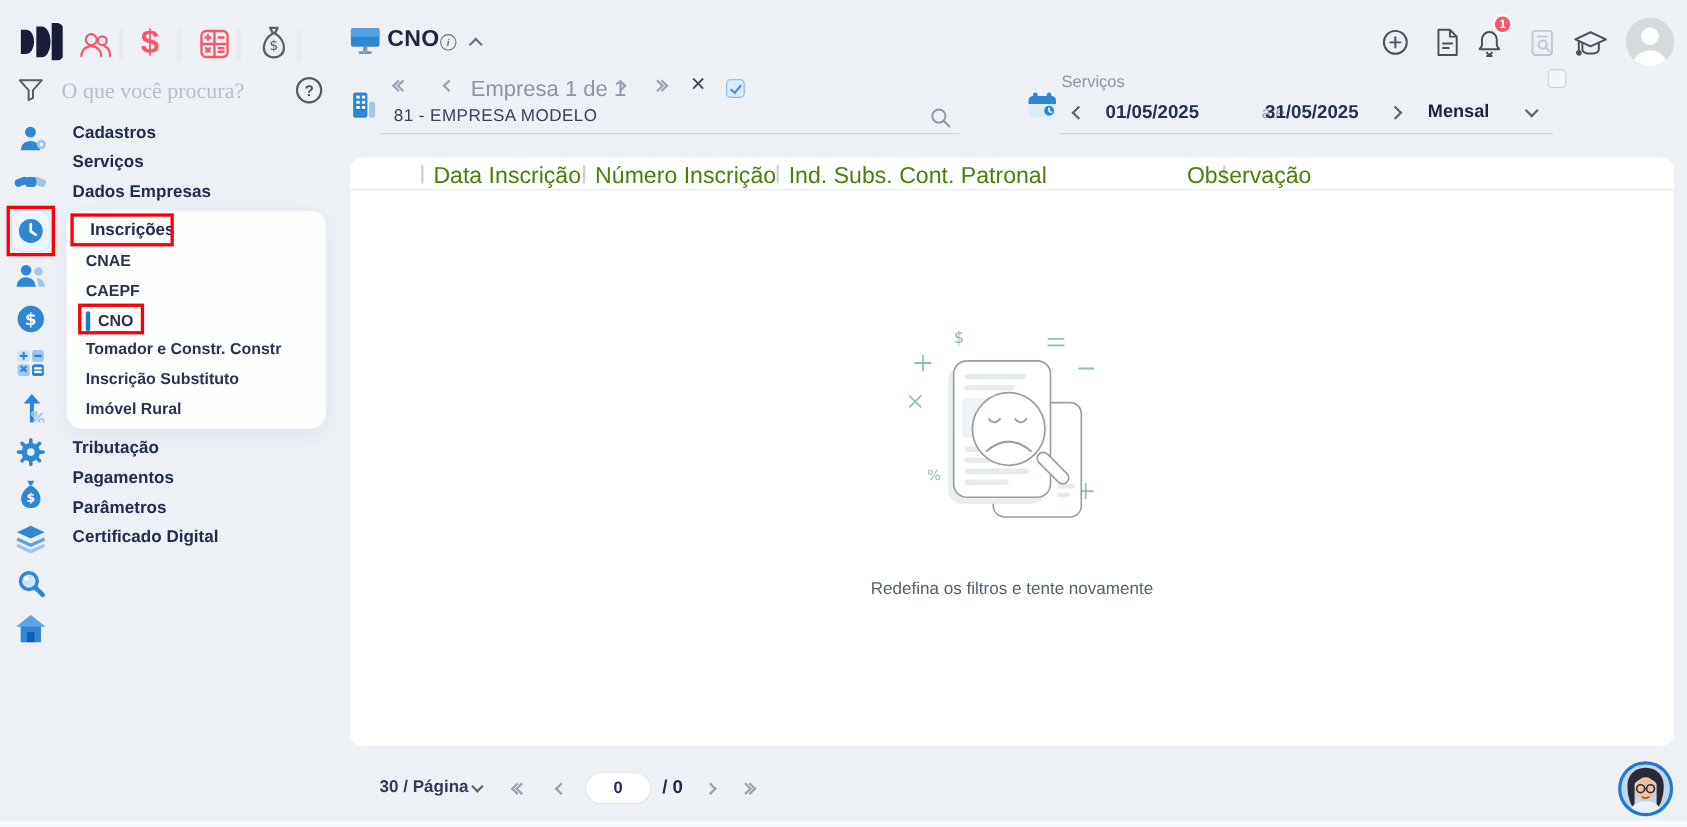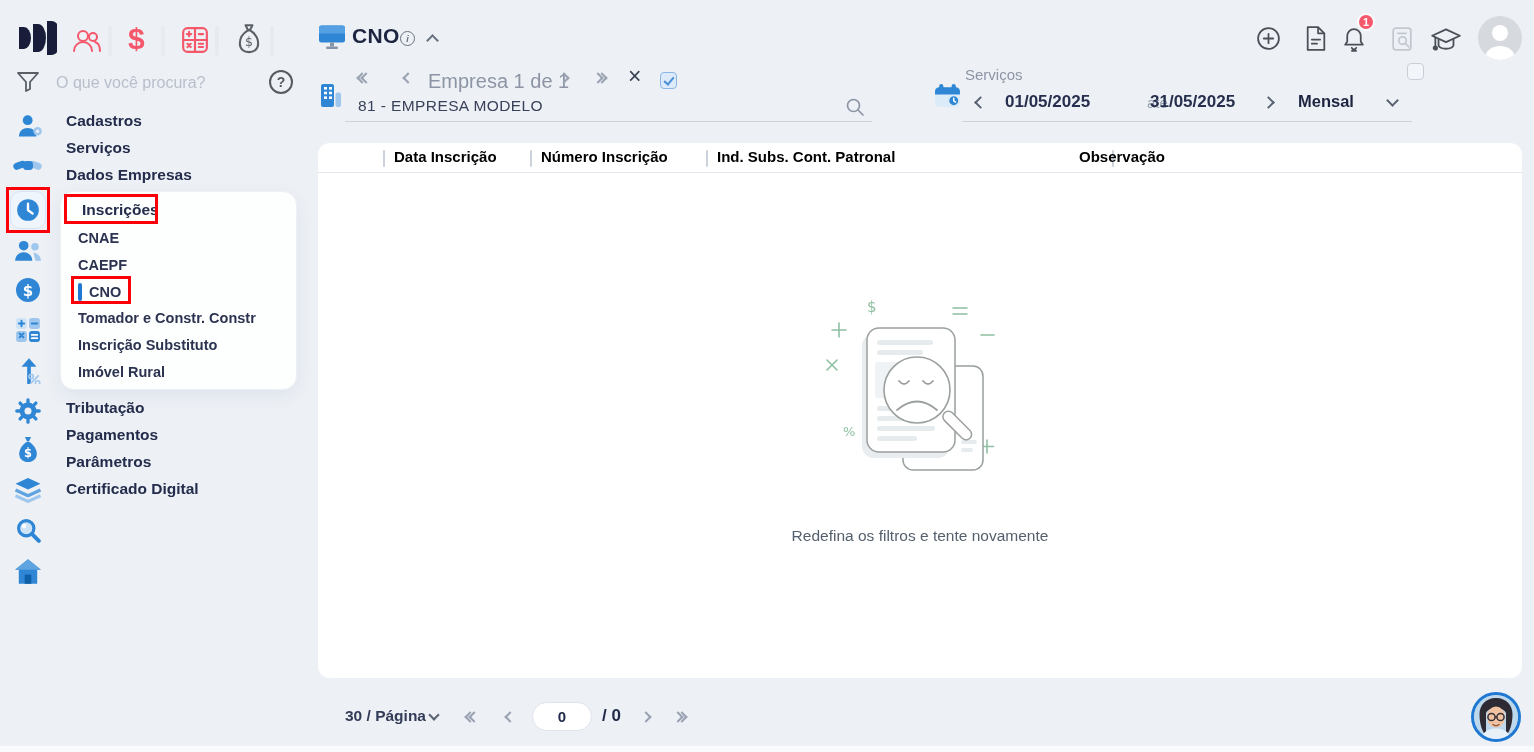--- a/index.html
+++ b/index.html
@@ -38,25 +38,25 @@
 
   
   .menu-item { font-size:15.5px; font-weight:700; color:#232c4b; line-height:24px; cursor:pointer; }
   .submenu-item { font-size:14.5px; font-weight:600; color:#2b3350; line-height:22px; cursor:pointer; }
   .submenu-panel { background:#fdfefe; border:1px solid #eef1f5; border-radius:14px;
                    box-shadow:0 6px 18px rgba(40,60,100,.07); }
 
   .vsep { width:4px; height:30px; background:#e7eaee; border-radius:2px; }
 
   .placeholder-input { border:none; background:transparent; outline:none;
-        font-family:Liberation Sans, sans-serif; font-size:16px; color:#39415a; }
+        font-family:Liberation Serif, serif; font-size:20px; color:#39415a; }
   .placeholder-input::placeholder { color:#b8bfcb; }
 
   .panel { background:#ffffff; border-radius:12px; }
-  .th { font-size:15px; font-weight:700; color:#000000; }
+  .th { font-size:21px; font-weight:400; color:#4d7c0f; }
   .colsep { width:2px; height:17px; background:#ccd2db; border-radius:1px; }
 
   .pill-input { width:60px; height:29px; border-radius:15px; border:1px solid #dfe3ea; background:#fff;
         text-align:center; font-family:"Liberation Sans", sans-serif; font-size:15px; font-weight:600;
         color:#222b4a; outline:none; }
 
   .underline { height:1px; background:#cdd3dd; }
 
   .help-circle { width:24px; height:24px; border:2px solid #555a61; border-radius:50%;
         display:flex; align-items:center; justify-content:center;

